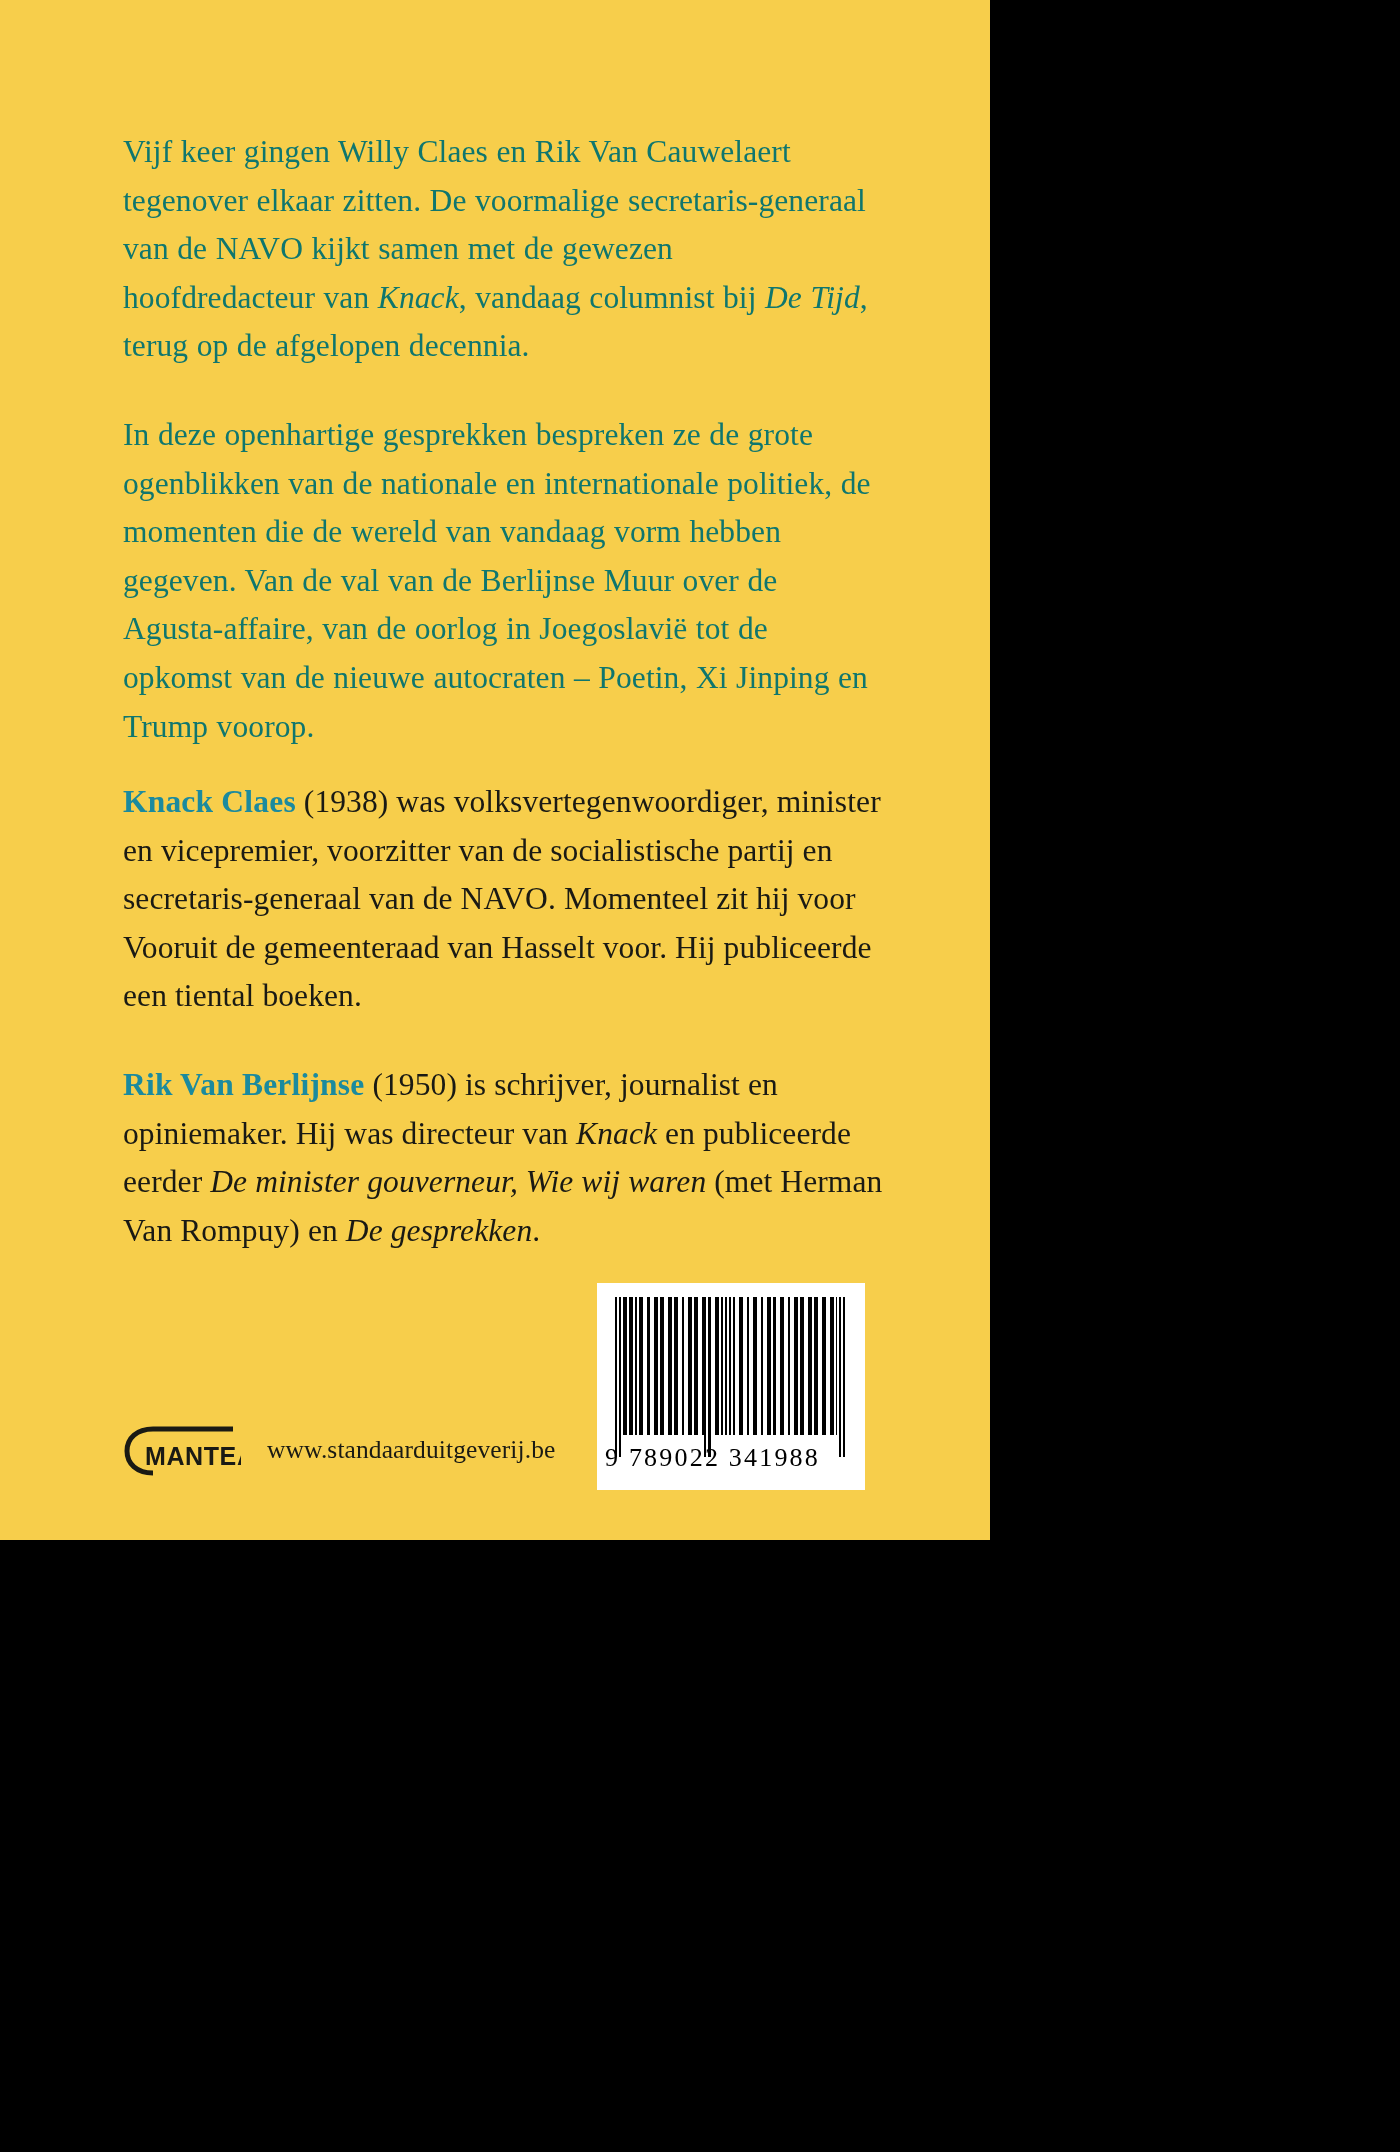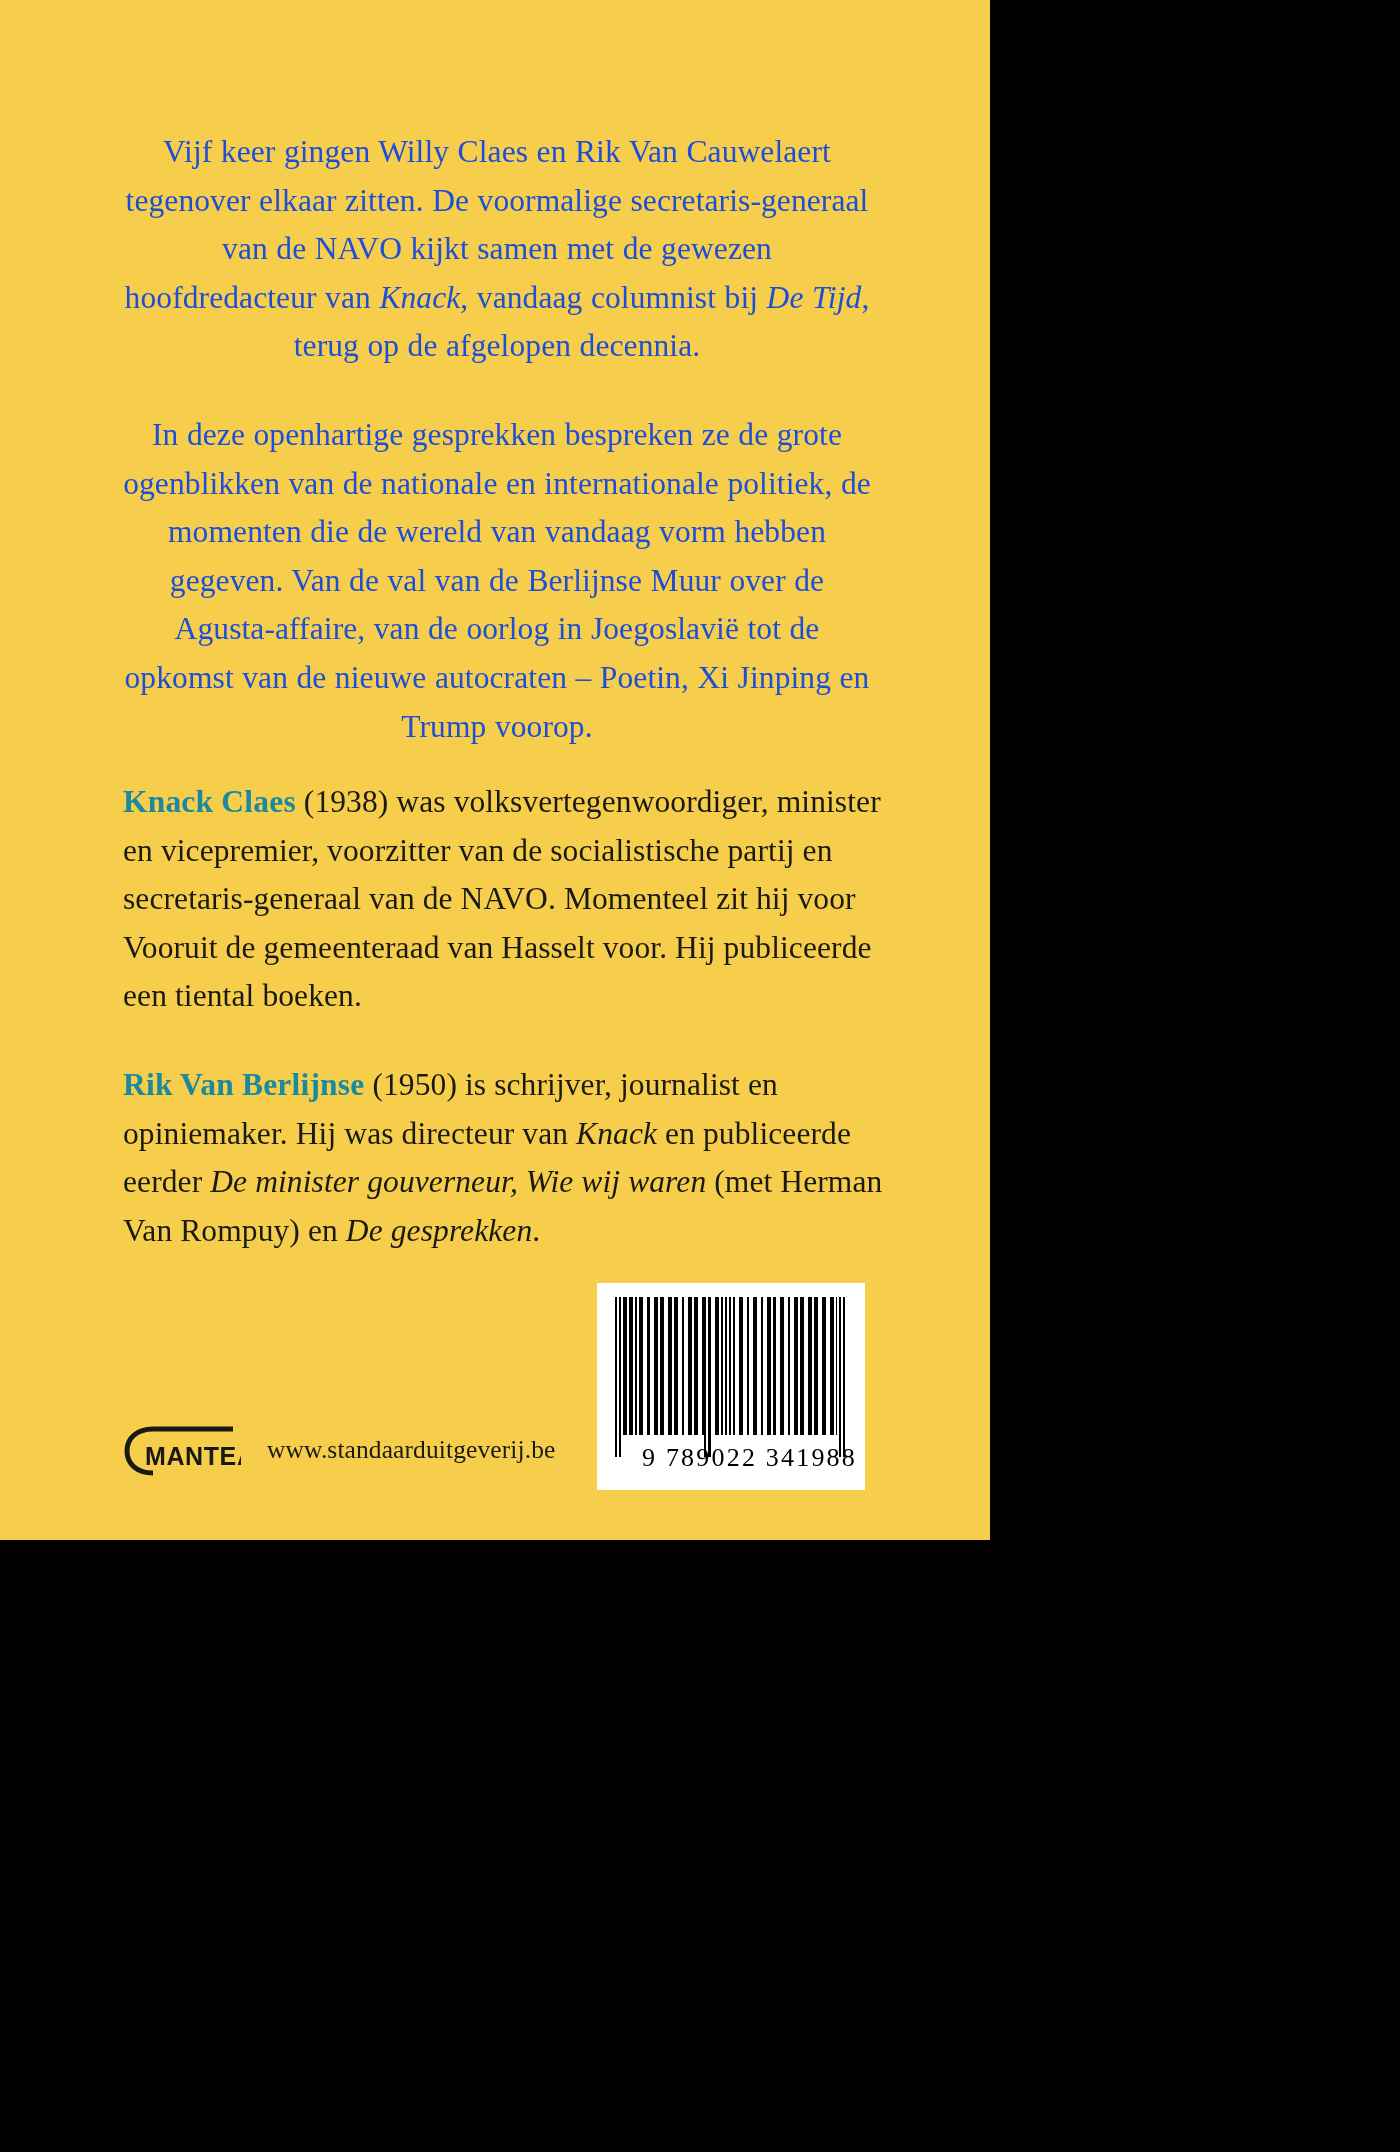--- a/index.html
+++ b/index.html
@@ -31,24 +31,23 @@
     position: absolute;
     left: 123px;
     top: 128px;
     width: 748px;
   }
 
   p.blurb {
     margin: 0 0 40px 0;
     font-size: 31.5px;
     line-height: 48.6px;
-    color: #1d4ed8;
+    color: #0f766e;
     letter-spacing: 0.1px;
     word-spacing: 0.5px;
-    text-align: center;
   }
   p.blurb:last-child { margin-bottom: 0; }
 
   em { font-style: italic; }
 
   
   #bios {
     position: absolute;
     left: 123px;
     top: 778px;
@@ -115,21 +114,21 @@
     display: block;
     height: 100%;
     background: #000;
   }
   #barcode-bars i.tall { height: 160px; }
   #barcode-digits {
     position: absolute;
     left: 8px;
     top: 160px;
     width: 252px;
-    text-align: right;
+    text-align: left;
     font-size: 26px;
     letter-spacing: 2.2px;
     color: #000;
     font-family: "Liberation Serif", "DejaVu Serif", serif;
   }
 </style>
 </head>
 <body>
 
 <div id="cover">

